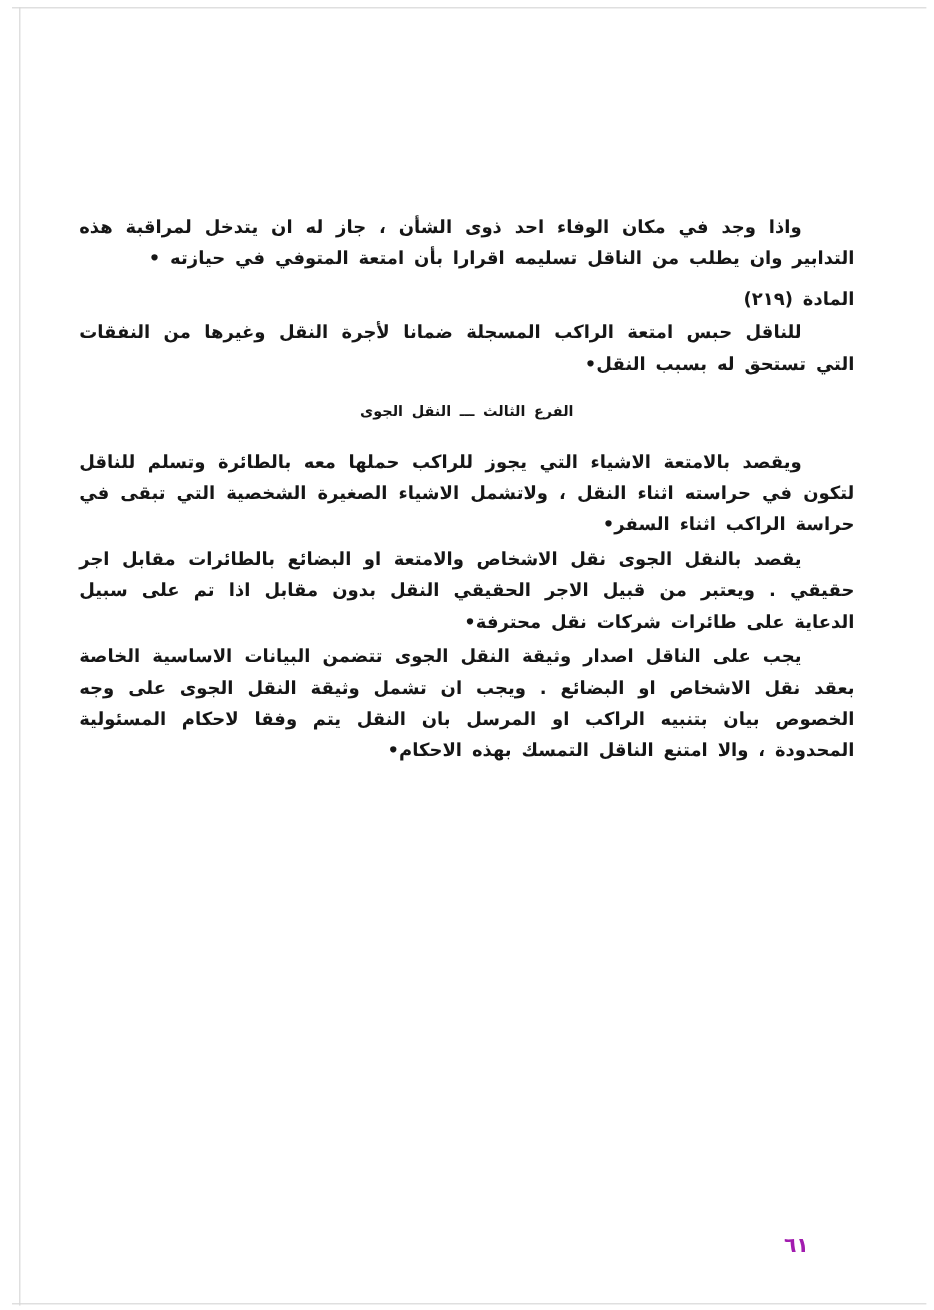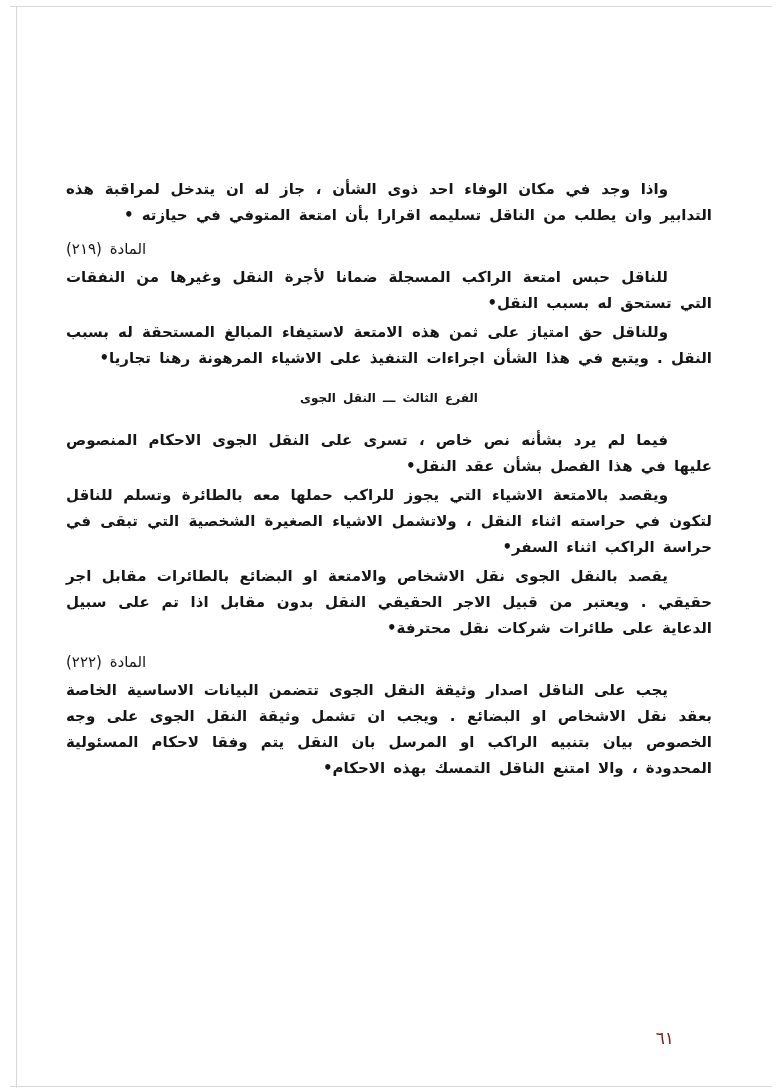--- a/index.html
+++ b/index.html
@@ -34,72 +34,69 @@
     font-size: 15px;
     line-height: 26px;
     word-spacing: 3px;
   }
   .para {
     text-align: justify;
     text-indent: 44px;
     margin: 0 0 3px 0;
   }
   .article-heading {
-    text-align: left;
+    text-align: right;
     font-size: 15px;
-    font-weight: 400;
+    font-weight: 700;
     margin: 8px 0 2px 0;
   }
   .section-heading {
     text-align: center;
     font-size: 12px;
     font-weight: 700;
     letter-spacing: 1px;
     margin: 14px 0 16px 0;
   }
   .page-number {
     position: absolute;
     right: 104px;
     bottom: 44px;
     direction: rtl;
     font-size: 17px;
-    font-weight: 400;
-    color: #7f1d1d;
+    font-weight: 700;
+    color: #a21caf;
   }
 </style>
 </head>
 <body>
 
 <div class="page">
 
   <div class="scan-edge top"></div>
   <div class="scan-edge left"></div>
   <div class="scan-edge bottom"></div>
 
   <main class="content" dir="rtl" lang="ar">
 
     <p class="para">واذا وجد في مكان الوفاء احد ذوى الشأن ، جاز له ان يتدخل لمراقبة هذه التدابير وان يطلب من الناقل تسليمه اقرارا بأن امتعة المتوفي في حيازته •</p>
 
     <h3 class="article-heading">المادة (٢١٩)</h3>
 
     <p class="para">للناقل حبس امتعة الراكب المسجلة ضمانا لأجرة النقل وغيرها من النفقات التي تستحق له بسبب النقل•</p>
 
-    <p class="para">وللناقل حق امتياز على ثمن هذه الامتعة لاستيفاء المبالغ المستحقة له بسبب النقل . ويتبع في هذا الشأن اجراءات التنفيذ على الاشياء المرهونة رهنا تجاريا•</p>
 
     <h2 class="section-heading">الفرع الثالث ـــ النقل الجوى</h2>
 
 
-    <p class="para">فيما لم يرد بشأنه نص خاص ، تسرى على النقل الجوى الاحكام المنصوص عليها في هذا الفصل بشأن عقد النقل•</p>
 
 
     <p class="para">ويقصد بالامتعة الاشياء التي يجوز للراكب حملها معه بالطائرة وتسلم للناقل لتكون في حراسته اثناء النقل ، ولاتشمل الاشياء الصغيرة الشخصية التي تبقى في حراسة الراكب اثناء السفر•</p>
 
     <p class="para">يقصد بالنقل الجوى نقل الاشخاص والامتعة او البضائع بالطائرات مقابل اجر حقيقي . ويعتبر من قبيل الاجر الحقيقي النقل بدون مقابل اذا تم على سبيل الدعاية على طائرات شركات نقل محترفة•</p>
 
-    <h3 class="article-heading">المادة (٢٢٢)</h3>
 
     <p class="para">يجب على الناقل اصدار وثيقة النقل الجوى تتضمن البيانات الاساسية الخاصة بعقد نقل الاشخاص او البضائع . ويجب ان تشمل وثيقة النقل الجوى على وجه الخصوص بيان بتنبيه الراكب او المرسل بان النقل يتم وفقا لاحكام المسئولية المحدودة ، والا امتنع الناقل التمسك بهذه الاحكام•</p>
 
   </main>
 
   <div class="page-number">٦١</div>
 
 </div>
 
 </body></html>

